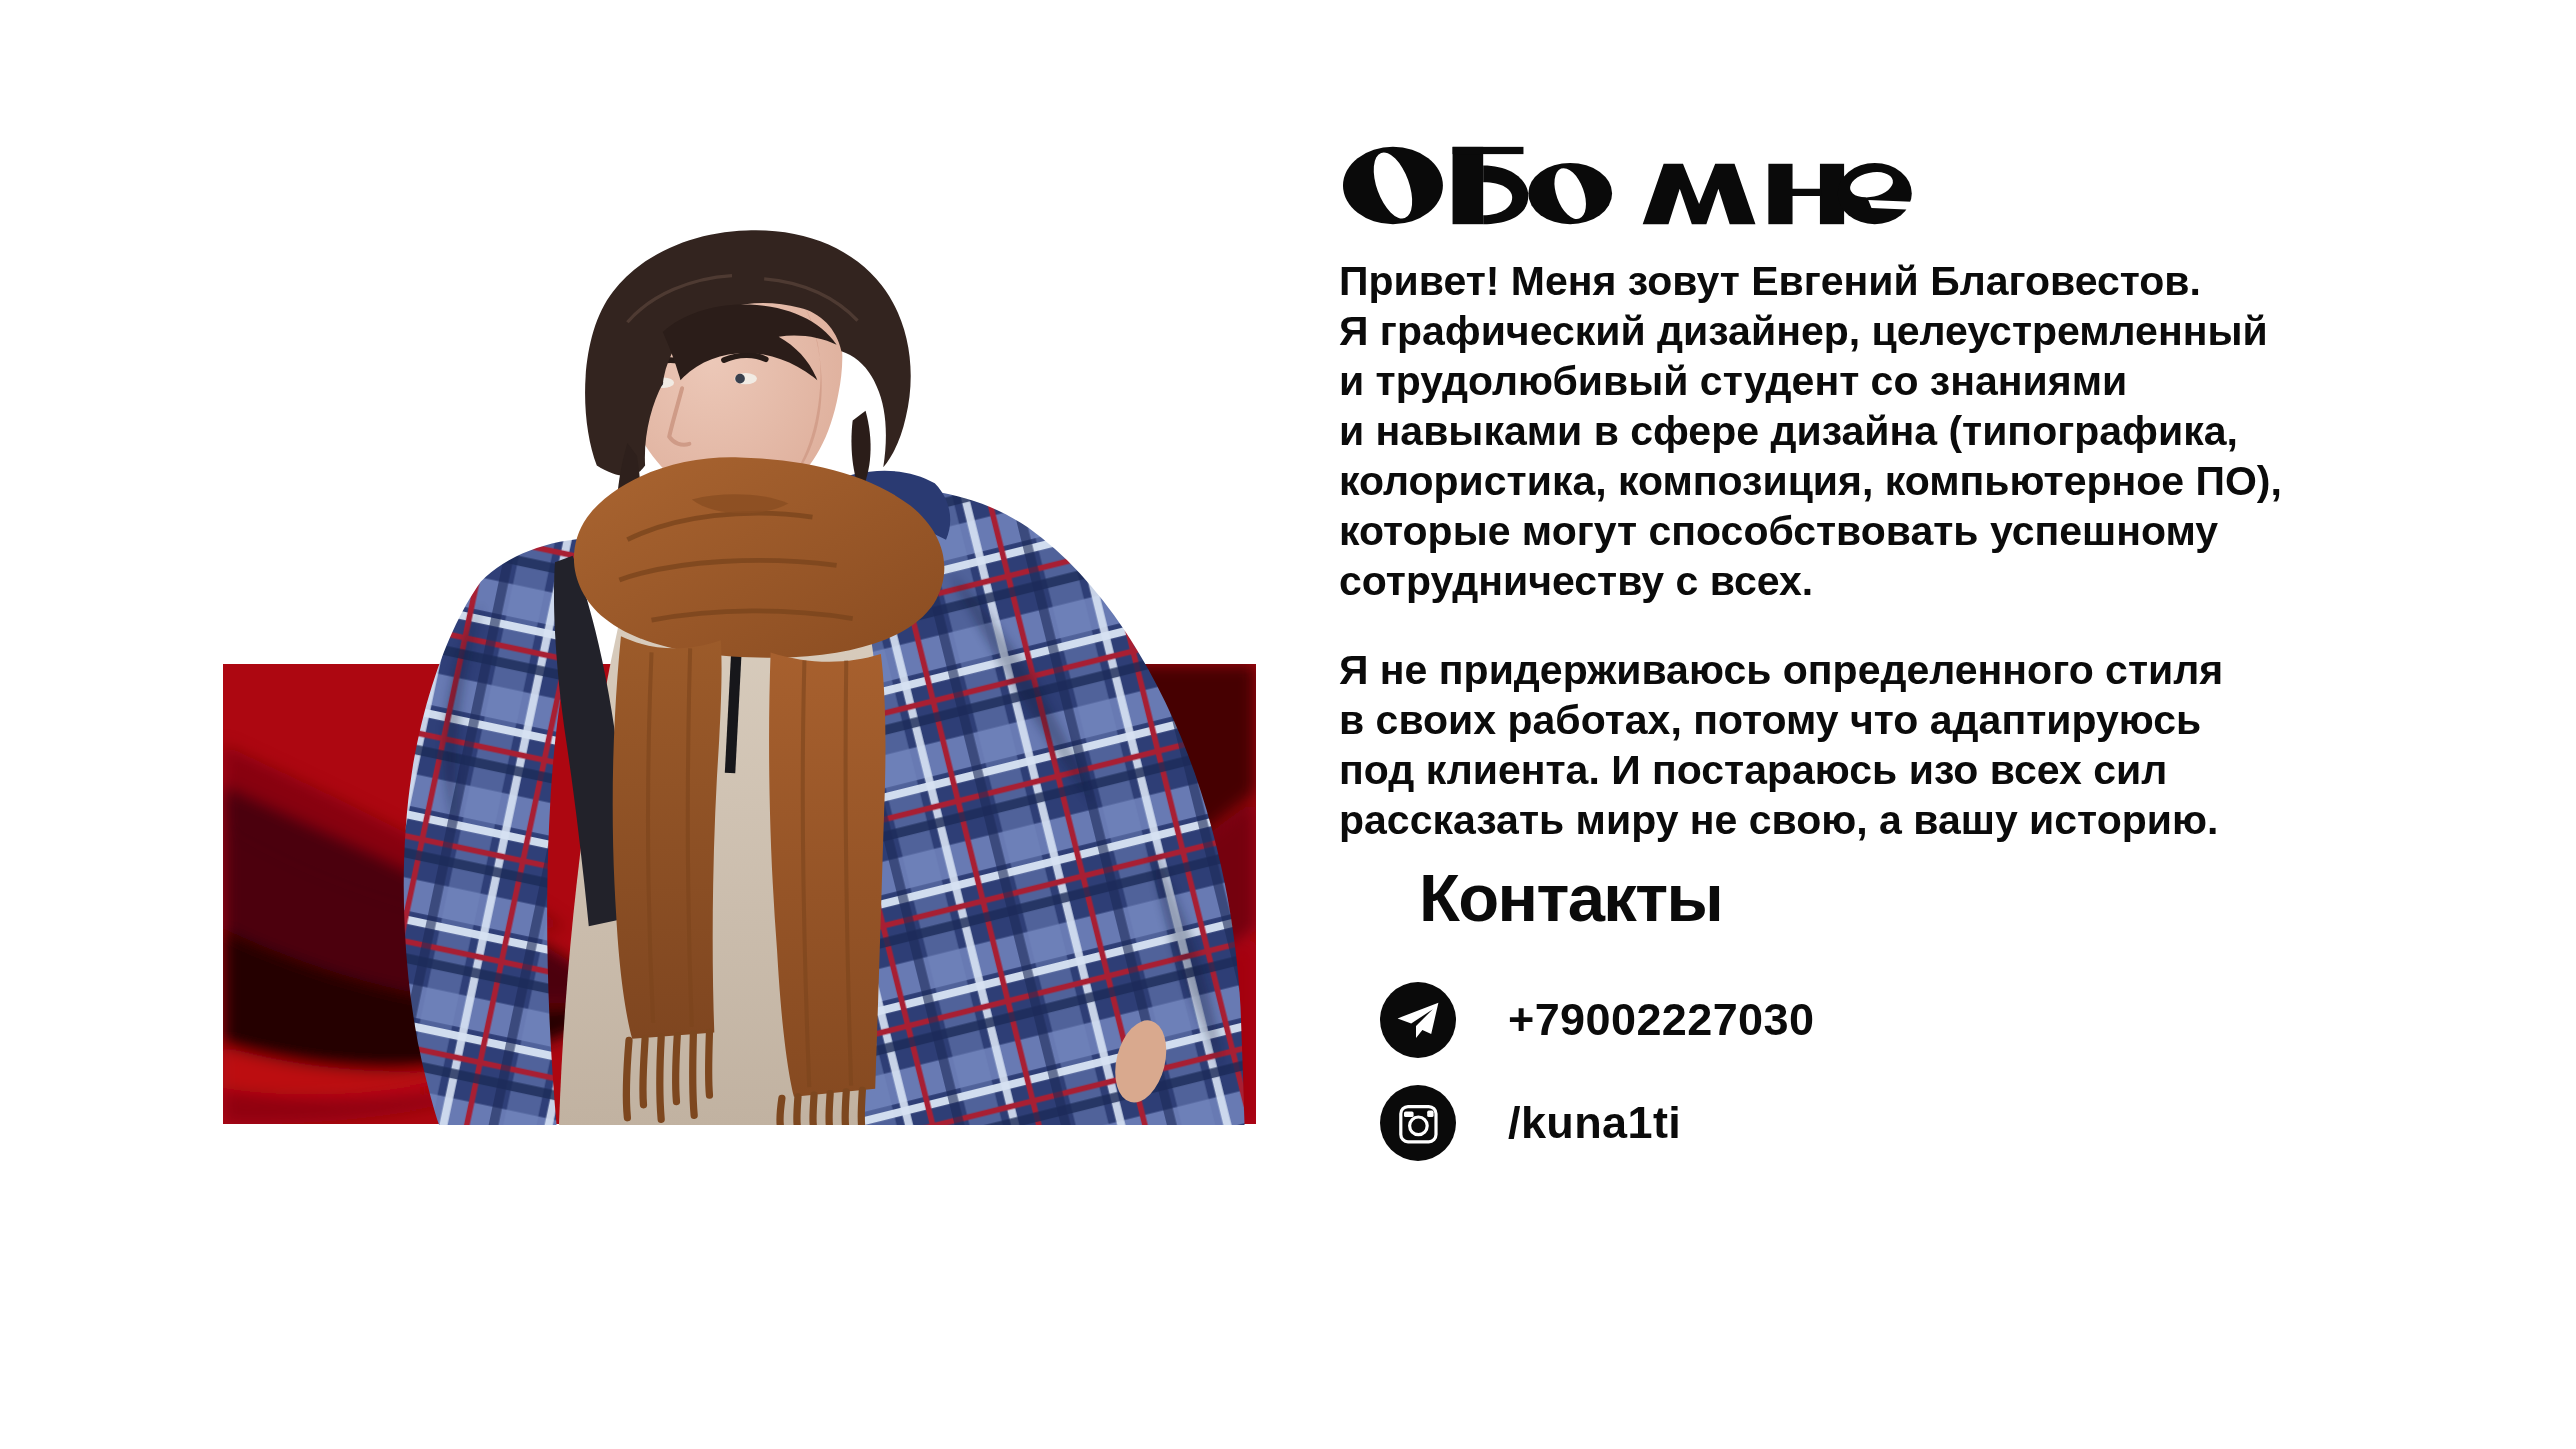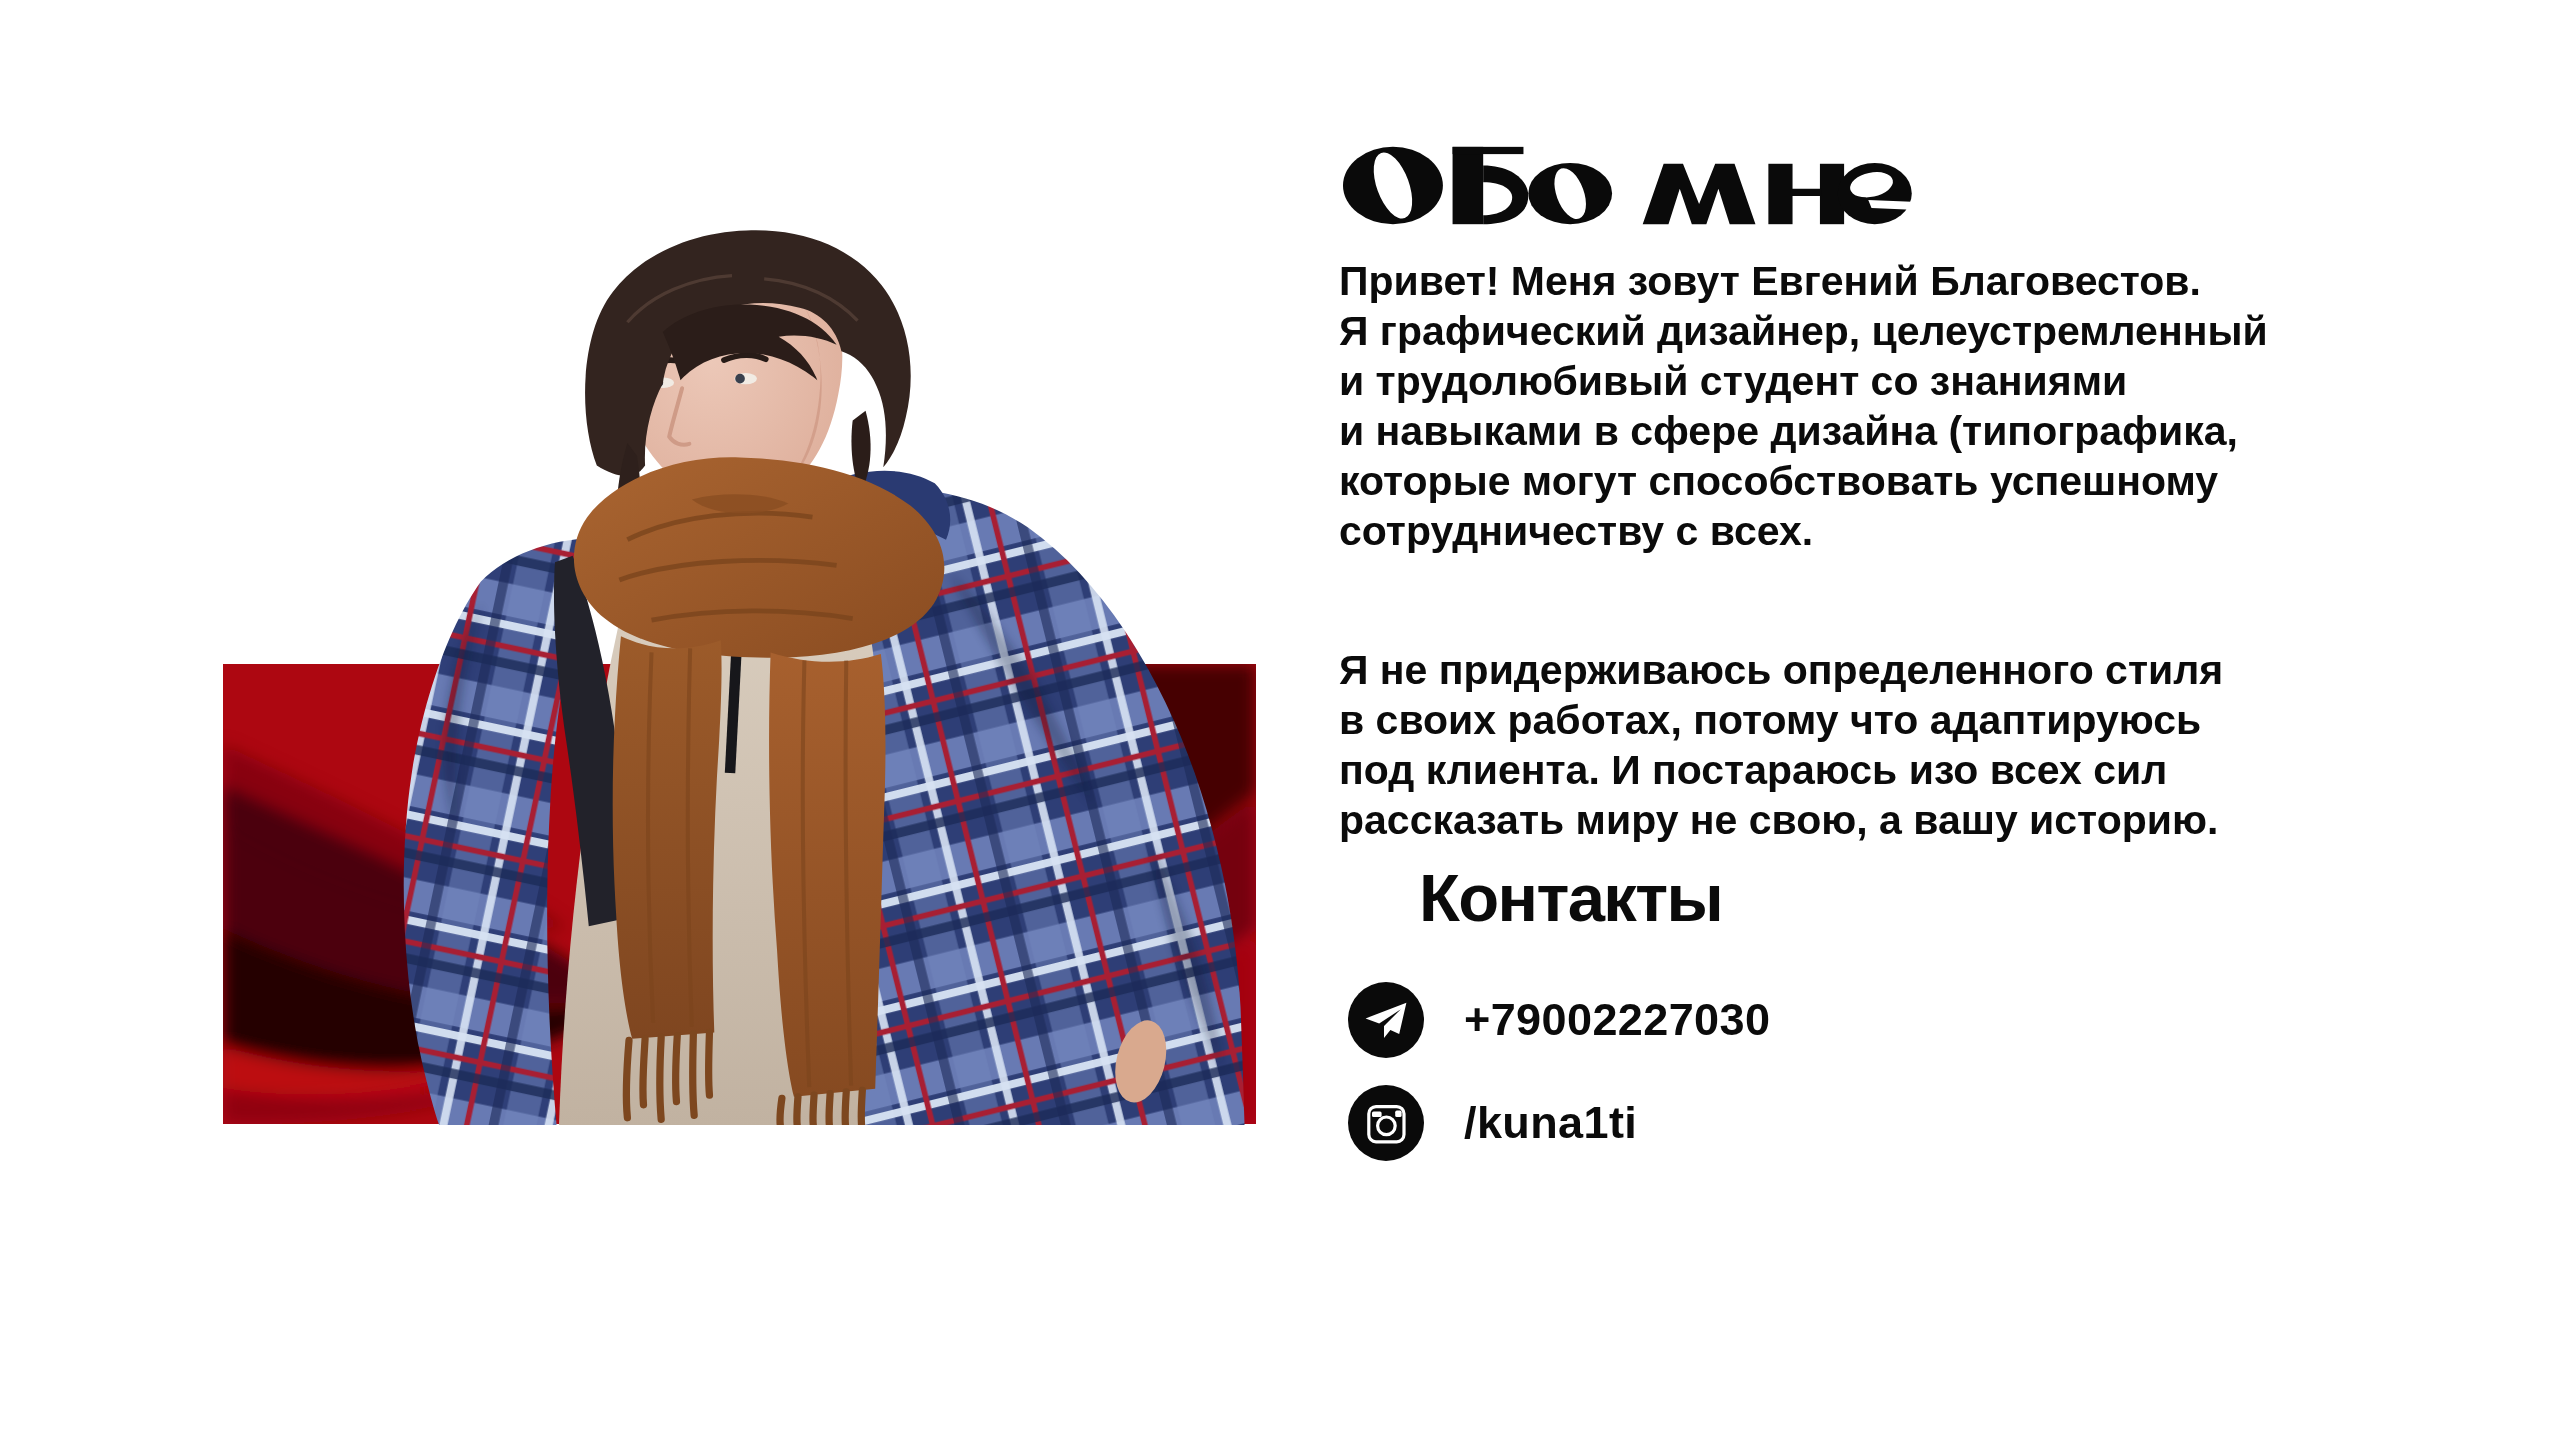--- a/index.html
+++ b/index.html
@@ -16,21 +16,21 @@
   .photo svg{display:block;width:100%;height:100%;}
 
   
   .title-wrap{position:absolute;left:1343px;top:121px;width:572px;height:121px;}
   .para{position:absolute;left:1339px;font-size:41px;line-height:50px;font-weight:bold;letter-spacing:0;
         white-space:nowrap;color:var(--text_color,#0b0b0b);}
   .para-1{top:256px;}
   .para-2{top:645px;}
   .contacts-heading{position:absolute;left:1419px;top:861px;font-family:Liberation Sans, sans-serif;
         font-weight:bold;font-size:67px;letter-spacing:-1.6px;line-height:1.1;color:var(--text_color,#0b0b0b);white-space:nowrap;}
-  .contact-row{position:absolute;left:1348px;height:76px;display:flex;align-items:center;gap:40px;}
+  .contact-row{position:absolute;left:1380px;height:76px;display:flex;align-items:center;gap:52px;}
   .contact-row.r1{top:982px;} .contact-row.r2{top:1085px;} .contact-row.r3{top:1189px;}
   .contact-icon{width:76px;height:76px;flex:0 0 auto;}
   .contact-value{font-size:45px;font-weight:bold;letter-spacing:0.4px;white-space:nowrap;color:var(--text_color,#0b0b0b);}
 </style>
 </head>
 <body>
 
 <div class="canvas">
 
   <div class="red-rect">
@@ -199,20 +199,21 @@
         <path d="M652,98 L706,100 L706,110 L656,108 Z" fill="#ffffff"></path>
       </g>
     </svg>
   </div>
 
   <div class="para para-1">
     <div>Привет! Меня зовут Евгений Благовестов.</div>
     <div>Я графический дизайнер, целеустремленный</div>
     <div>и трудолюбивый студент со знаниями</div>
     <div>и навыками в сфере дизайна (типографика,</div>
+    <div>колористика, композиция, компьютерное ПО),</div>
     <div>которые могут способствовать успешному</div>
     <div>сотрудничеству с всех.</div>
   </div>
 
   <div class="para para-2">
     <div>Я не придерживаюсь определенного стиля</div>
     <div>в своих работах, потому что адаптируюсь</div>
     <div>под клиента. И постараюсь изо всех сил</div>
     <div> рассказать миру не свою, а вашу историю.</div>
   </div>

